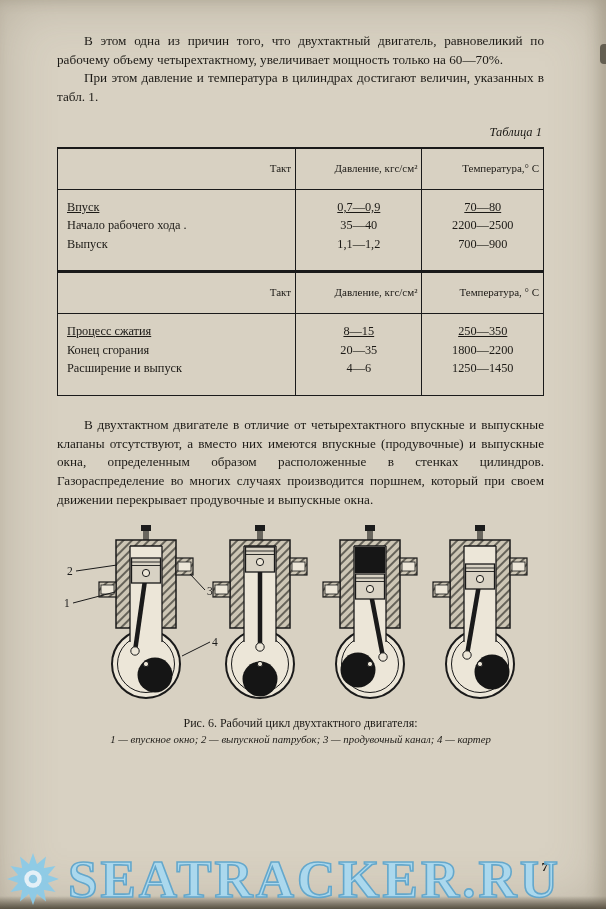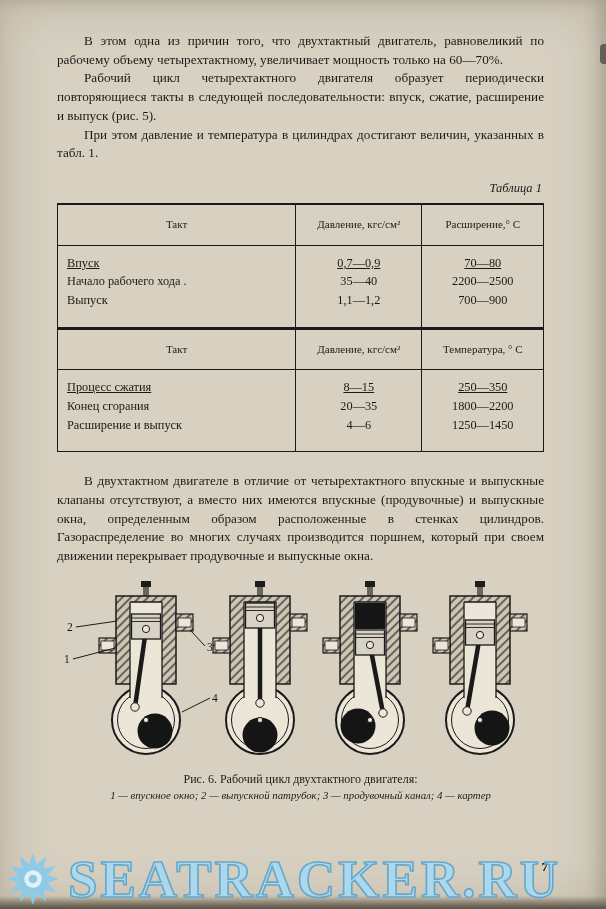--- a/index.html
+++ b/index.html
@@ -16,21 +16,21 @@
   .speck{position:absolute;right:0;top:44px;width:6px;height:20px;background:#3a372f;
     border-radius:4px 0 0 4px;opacity:.75;z-index:3;}
 
   .content{position:absolute;left:57px;top:32px;width:487px;z-index:2;}
   .content p{margin:0;font-size:13.2px;line-height:1.42;text-align:justify;text-indent:27px;}
   .content p.mt{margin-top:20px;}
 
   .table-label{font-style:italic;font-size:12.5px;text-align:right;margin:18px 2px 7px 0;}
   table.data-table{width:100%;border-collapse:collapse;border:1.4px solid #1a1a1a;border-top-width:2.6px;
     background:transparent;}
-  table.data-table th{font-weight:normal;font-size:11px;line-height:1.25;text-align:center;
+  table.data-table th{font-weight:normal;font-size:11px;line-height:1.25;text-align:right;
     vertical-align:middle;padding:13px 4px;border-bottom:1.2px solid #1a1a1a;}
   table.data-table td{font-size:12.3px;line-height:1.35;text-align:center;padding:1px 6px;}
   table.data-table th+th, table.data-table td+td{border-left:1.1px solid #1a1a1a;}
   table.data-table th:nth-child(1){width:49%;}
   table.data-table th:nth-child(2){width:26%;}
   table.data-table th:nth-child(3){width:25%;}
   table.data-table td:first-child{text-align:left;padding-left:9px;}
   table.data-table tbody tr:first-child td{padding-top:9px;text-decoration:underline;}
   table.data-table tbody tr:last-child td{padding-bottom:18px;}
 
@@ -51,30 +51,29 @@
 </head>
 <body>
 
 <div class="vignette"></div>
 <div class="scan-bottom"></div>
 <div class="speck"></div>
 
 <div class="content">
 
   <p>В этом одна из причин того, что двухтактный двигатель, равновеликий по рабочему объему четырехтактному, увеличивает мощность только на 60—70%.</p>
-  <p>Рабочий цикл четырехтактного двигателя образует периодически повторяющиеся такты в следующей последовательности: впуск, сжатие, расширение и выпуск (рис. 5).</p>
   <p>При этом давление и температура в цилиндрах достигают величин, указанных в табл. 1.</p>
 
   <div class="table-label">Таблица 1</div>
   <table class="data-table">
     <thead>
       <tr>
         <th>Такт</th>
         <th>Давление, кгс/см²</th>
-        <th>Расширение,° С</th>
+        <th>Температура,° С</th>
       </tr>
     </thead>
     <tbody>
       <tr>
         <td>Впуск</td>
         <td>0,7—0,9</td>
         <td>70—80</td>
       </tr>
       <tr>
         <td>Начало рабочего хода .</td>

